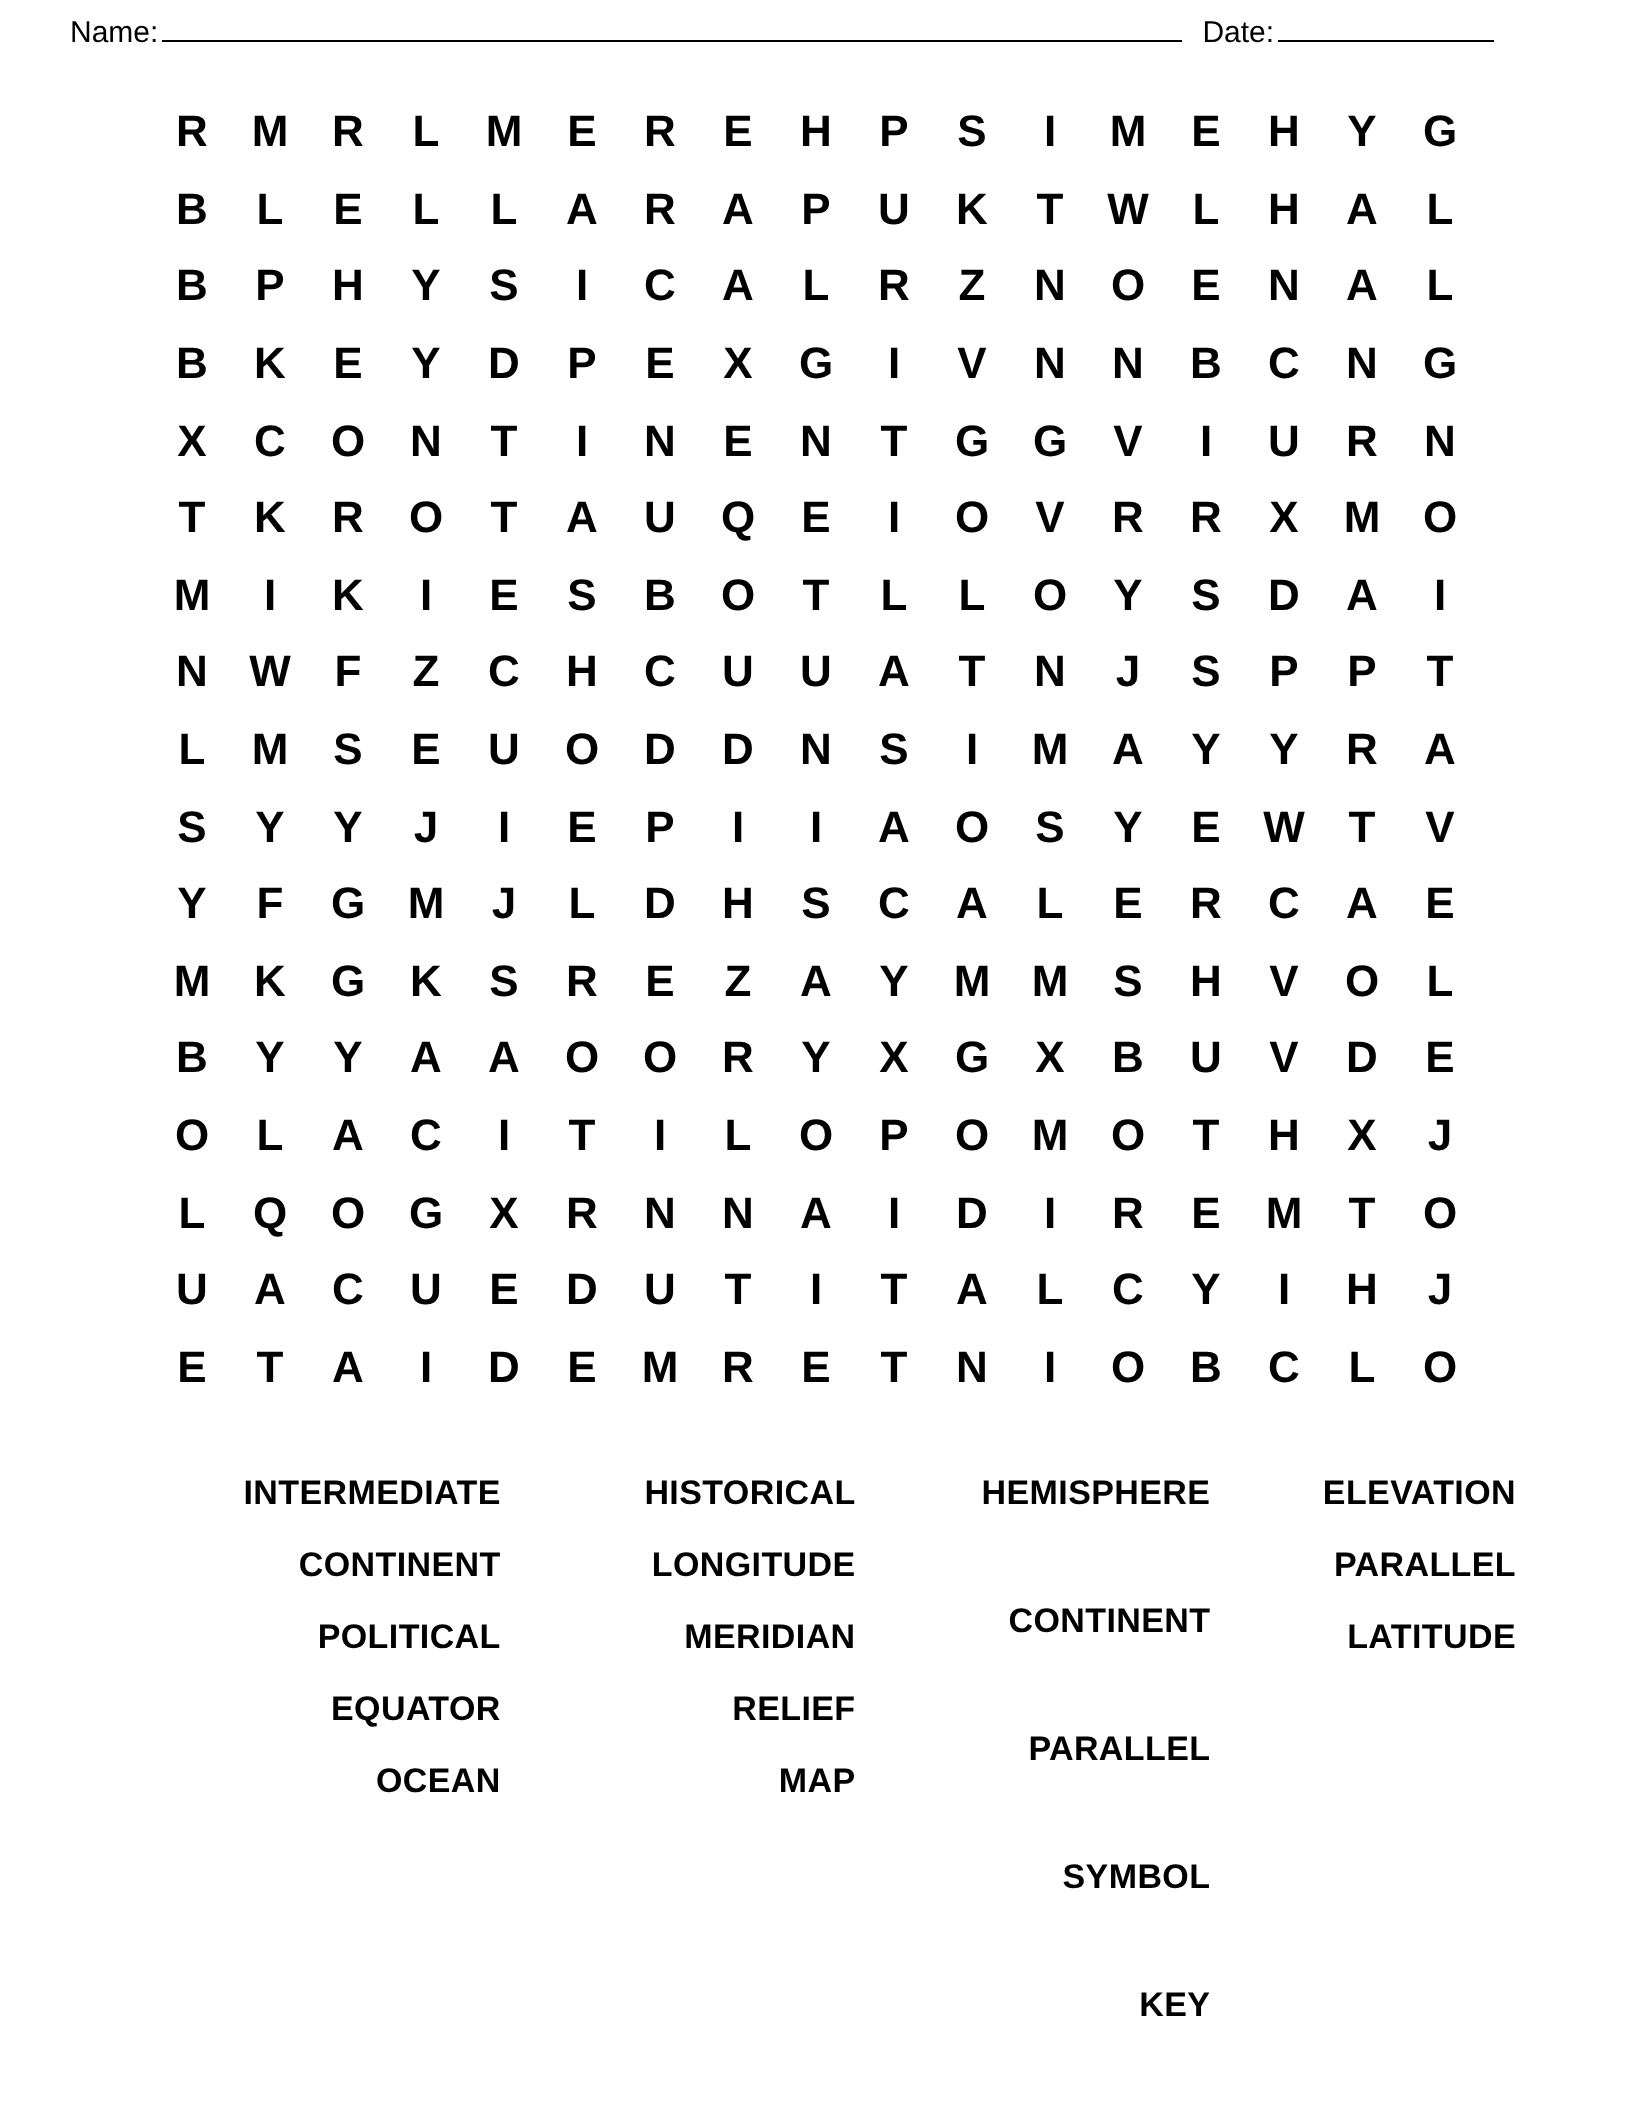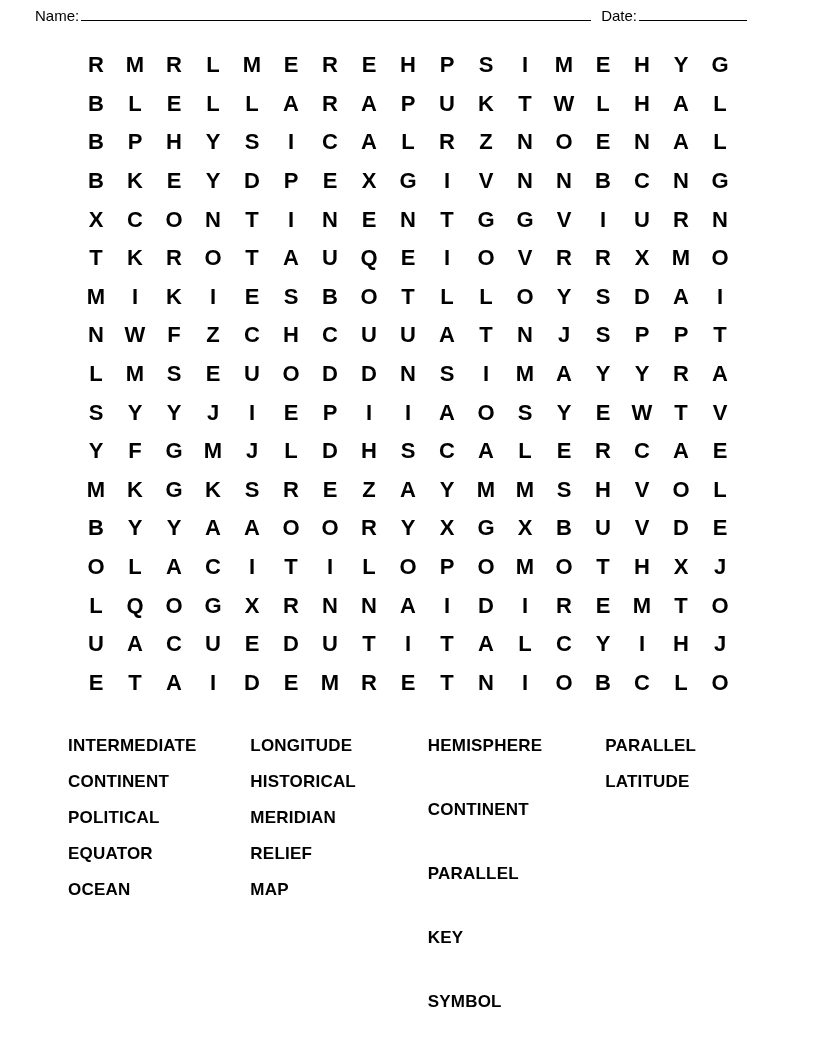--- a/index.html
+++ b/index.html
@@ -75,20 +75,21 @@
     font-weight: bold;
     font-family: "Liberation Sans", sans-serif;
   }
 
   
   .wordlist {
     margin: 26px auto 0 auto;
     width: 700px;
     display: flex;
     justify-content: flex-start;
+    text-align: right;
   }
   .wl-col {
     display: flex;
     flex-direction: column;
   }
   .wl-col-0 { width: 185px; padding-left: 10px; }
   .wl-col-1 { width: 180px; }
   .wl-col-2 { width: 180px; gap: 28px; }
   .wl-col-3 { width: 155px; }
   .wl-item {
@@ -442,32 +443,33 @@
 
   <div class="wordlist" id="wordlist">
       <div class="wl-col wl-col-0">
         <div class="wl-item">INTERMEDIATE</div>
         <div class="wl-item">CONTINENT</div>
         <div class="wl-item">POLITICAL</div>
         <div class="wl-item">EQUATOR</div>
         <div class="wl-item">OCEAN</div>
       </div>
       <div class="wl-col wl-col-1">
+        <div class="wl-item">HISTORICAL</div>
         <div class="wl-item">LONGITUDE</div>
-        <div class="wl-item">HISTORICAL</div>
         <div class="wl-item">MERIDIAN</div>
         <div class="wl-item">RELIEF</div>
         <div class="wl-item">MAP</div>
       </div>
       <div class="wl-col wl-col-2">
         <div class="wl-item">HEMISPHERE</div>
         <div class="wl-item">CONTINENT</div>
         <div class="wl-item">PARALLEL</div>
+        <div class="wl-item">SYMBOL</div>
         <div class="wl-item">KEY</div>
-        <div class="wl-item">SYMBOL</div>
       </div>
       <div class="wl-col wl-col-3">
+        <div class="wl-item">ELEVATION</div>
         <div class="wl-item">PARALLEL</div>
         <div class="wl-item">LATITUDE</div>
       </div>
     </div>
 
 </div>
 
 </body></html>

